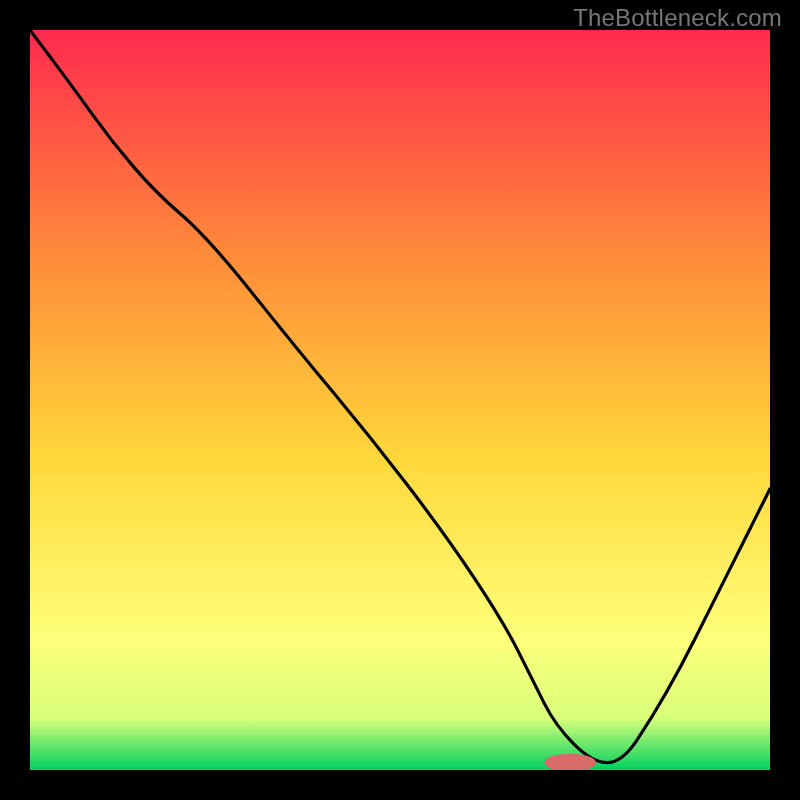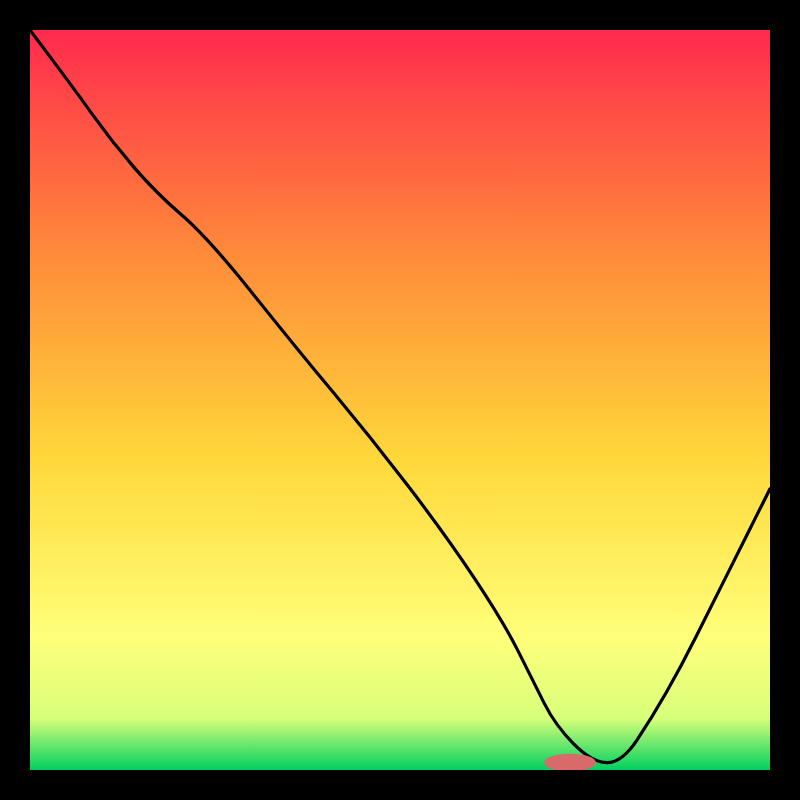--- a/index.html
+++ b/index.html
@@ -38,20 +38,21 @@
     display: block;
     width: 740px;
     height: 740px;
   }
 </style>
 </head>
 <body>
 
 <div class="frame">
 
+  <div class="watermark">TheBottleneck.com</div>
 
   <div class="plot">
     <svg id="chart-svg" viewBox="0 0 740 740" preserveAspectRatio="none">
       <defs>
         <linearGradient id="bg-grad" x1="0" y1="0" x2="0" y2="1">
           <stop id="g0" offset="0%" stop-color="#ff2a4d"></stop>
           <stop id="g1" offset="30%" stop-color="#ff8a3a"></stop>
           <stop id="g2" offset="58%" stop-color="#ffd83a"></stop>
           <stop id="g3" offset="82%" stop-color="#ffff7a"></stop>
           <stop id="g4" offset="93%" stop-color="#d8ff7a"></stop>

